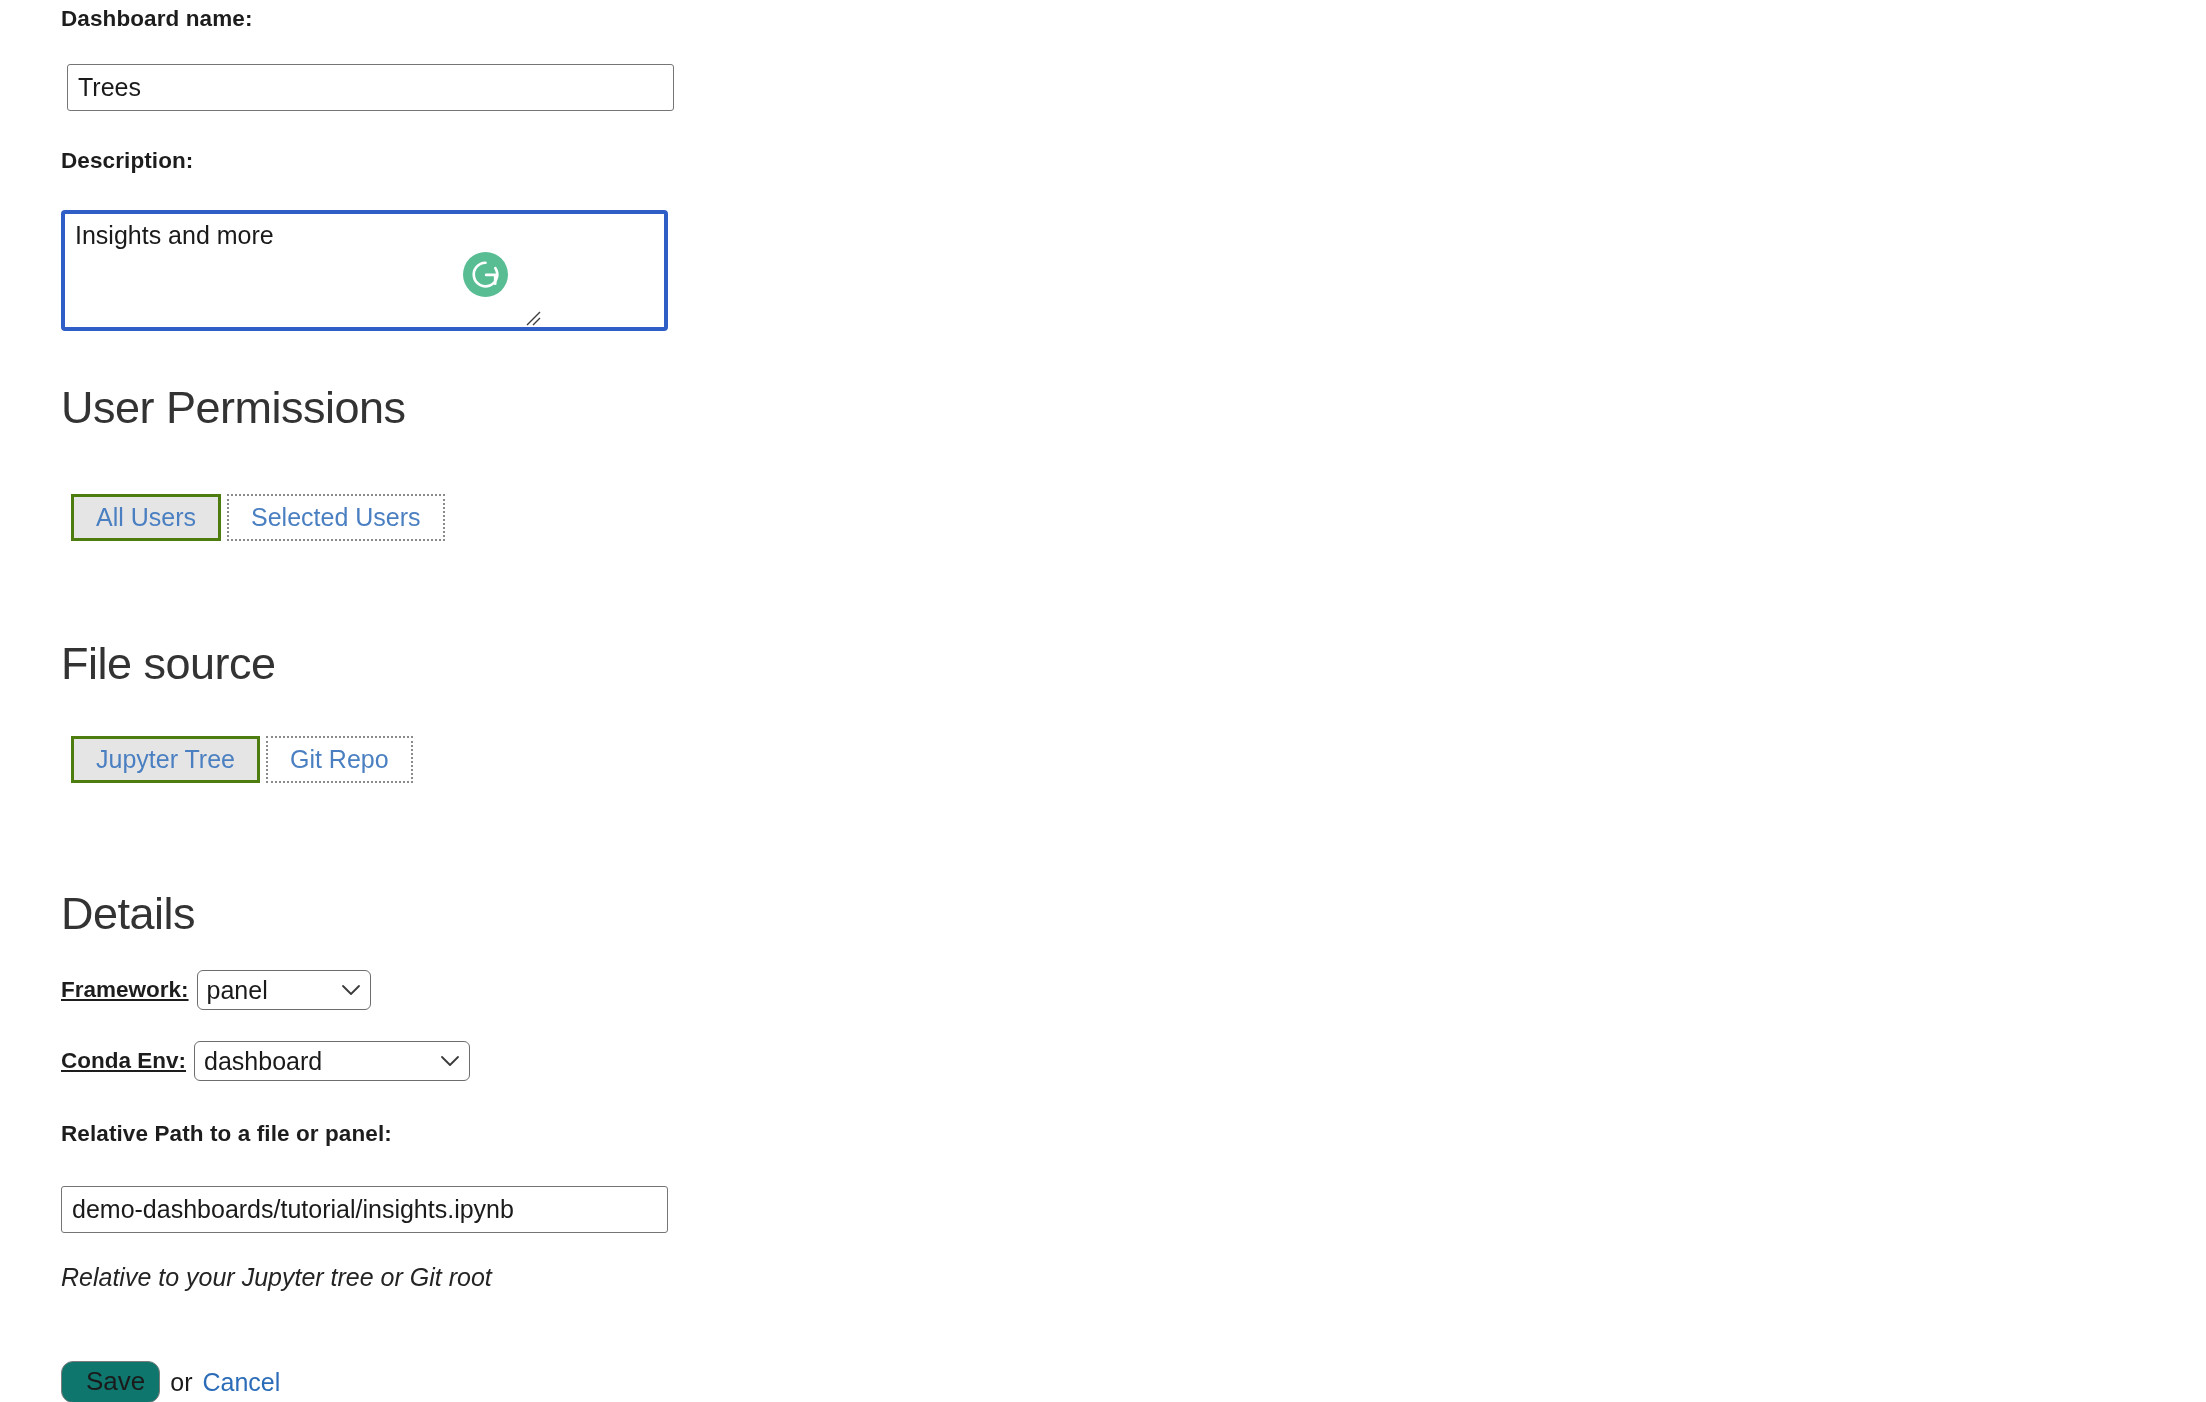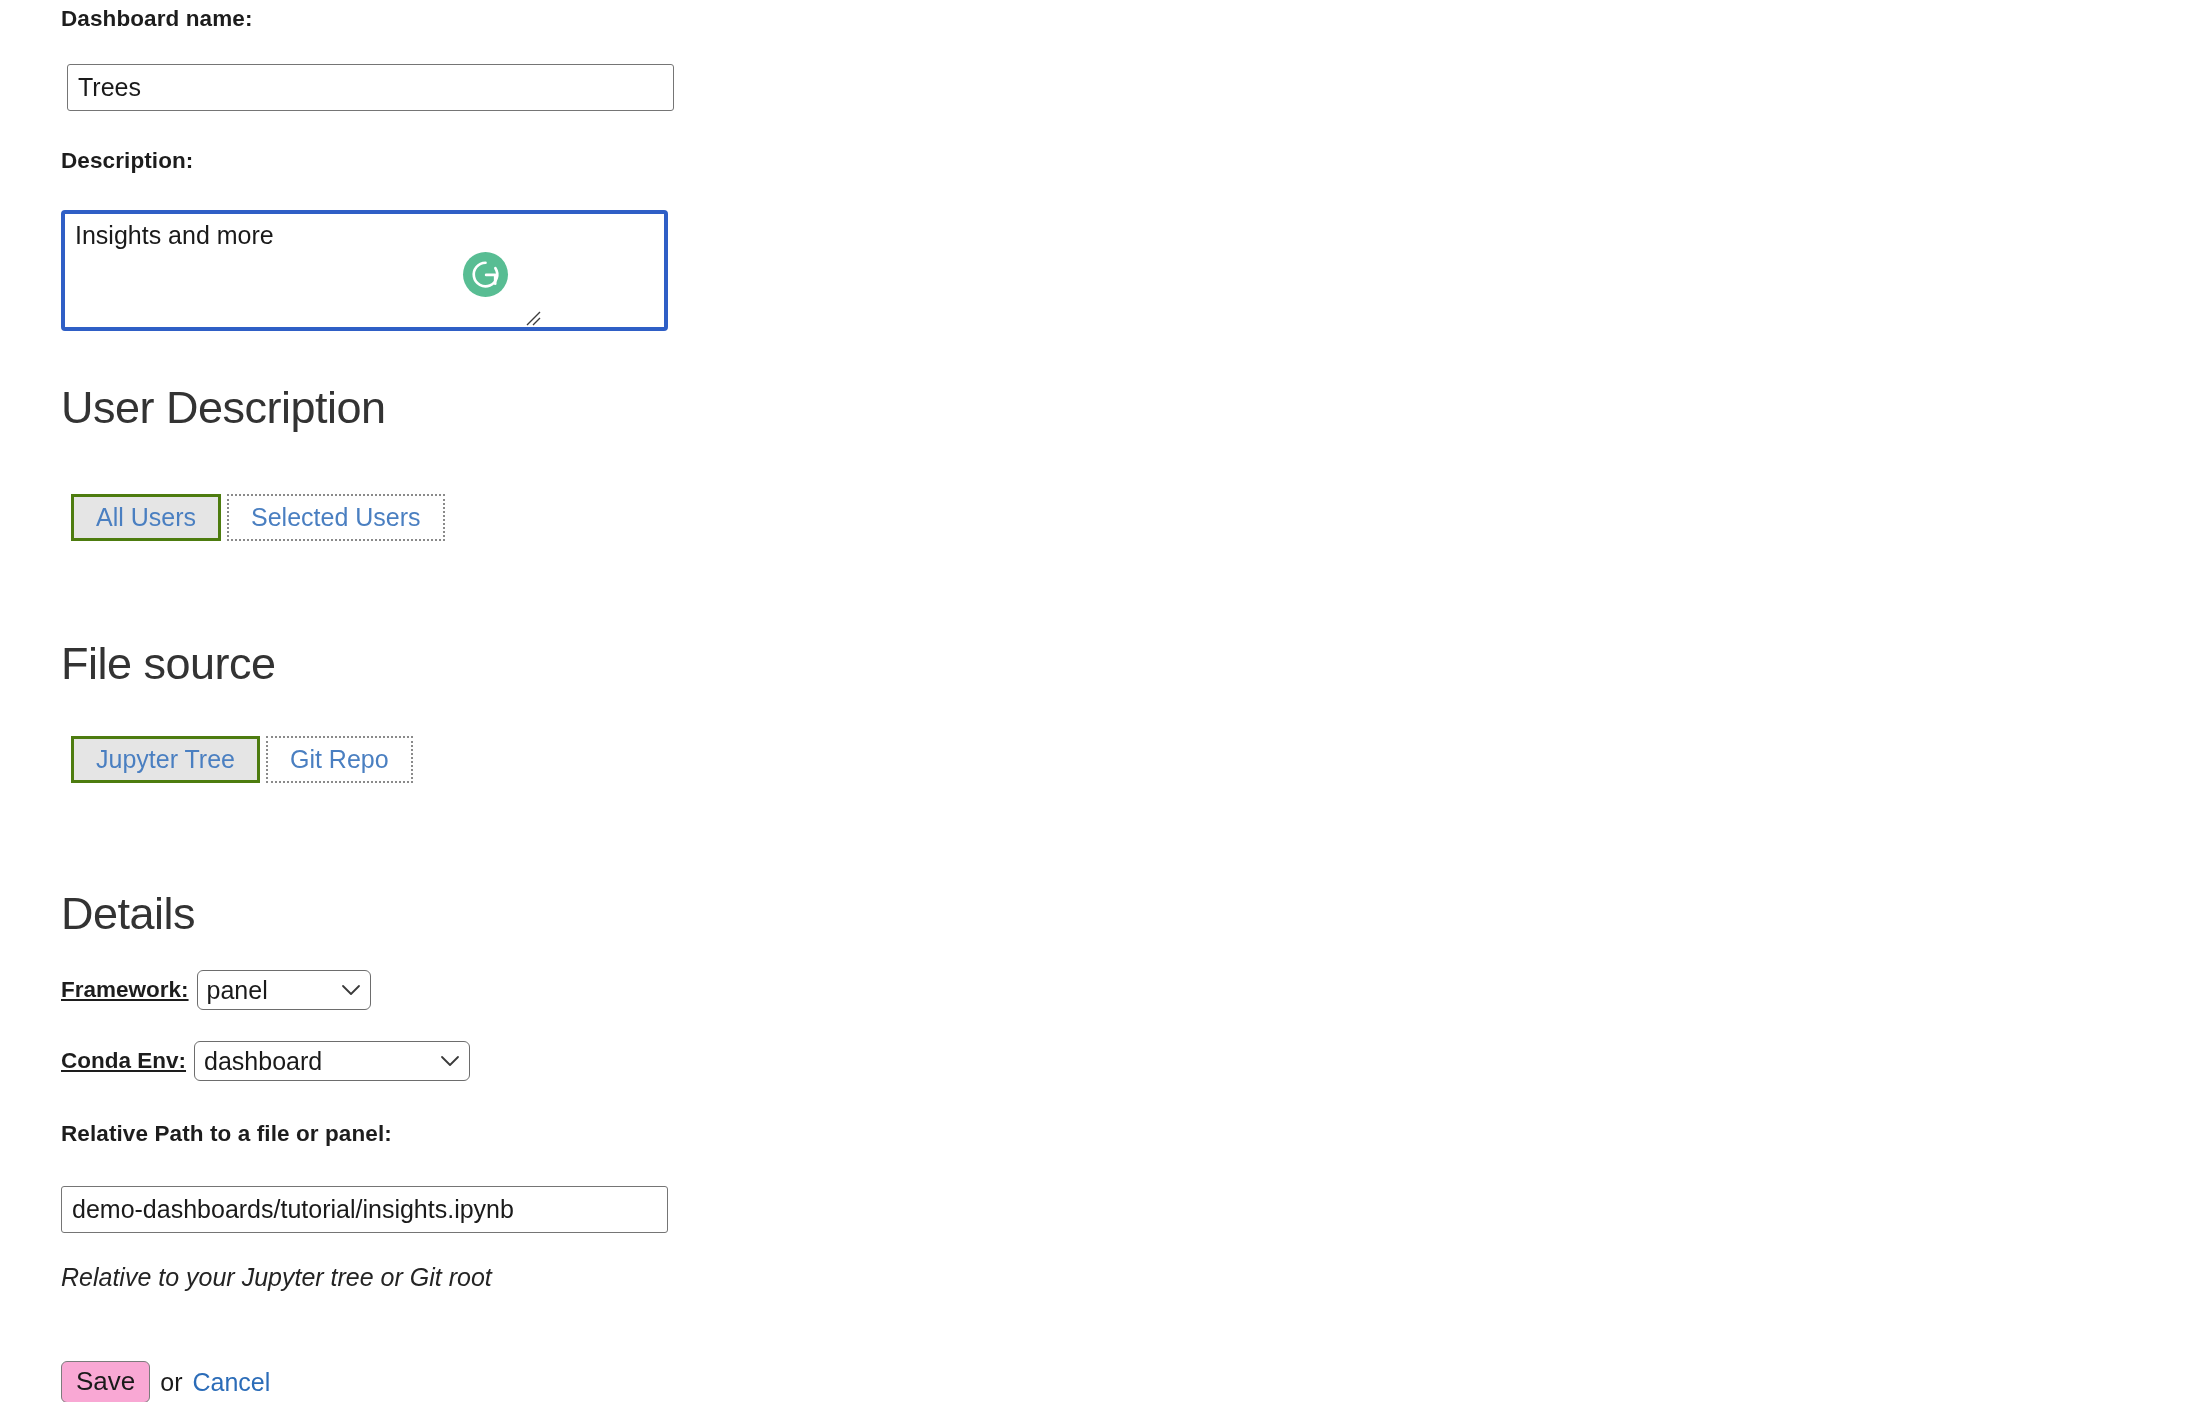--- a/index.html
+++ b/index.html
@@ -189,24 +189,24 @@
   
   .actions {
     display: flex;
     align-items: center;
   }
   .save-btn {
     box-sizing: border-box;
     font-family: "Liberation Sans", sans-serif;
     font-size: 26px;
     color: #1a1a1a;
-    background: #f9a8d4;
+    background: #0f766e;
     border: 1.5px solid #7c7c7c;
-    border-radius: 6px;
-    padding: 6px 14px 8px 14px;
+    border-radius: 12px;
+    padding: 6px 14px 8px 24px;
     cursor: pointer;
     line-height: 1;
   }
   .or-text {
     font-size: 25px;
     color: #1a1a1a;
     margin: 0 10px;
     line-height: 1;
   }
   .cancel-link {
@@ -254,21 +254,21 @@
           <path d="M16 4.6a11.4 11.4 0 1 0 9.6 5.25" fill="none" stroke="#ffffff" stroke-width="2.6" stroke-linecap="round"></path>
           <path d="M16.6 16.4h8.8v8.6" fill="none" stroke="#ffffff" stroke-width="2.6" stroke-linecap="round" stroke-linejoin="round"></path>
         </svg>
       </div>
 
       <svg class="resize-grip" viewBox="0 0 18 18">
         <path d="M17 4 L4 17 M17 10 L10 17" stroke="#3c3c3c" stroke-width="1.4" fill="none"></path>
       </svg>
     </div>
 
-    <div class="section-heading pos-userperm-head">User Description</div>
+    <div class="section-heading pos-userperm-head">User Permissions</div>
 
     <div class="btn-group pos-userperm-btns">
       <div class="toggle-btn selected">All Users</div>
       <div class="toggle-btn unselected">Selected Users</div>
     </div>
 
     <div class="section-heading pos-filesrc-head">File source</div>
 
     <div class="btn-group pos-filesrc-btns">
       <div class="toggle-btn selected">Jupyter Tree</div>

